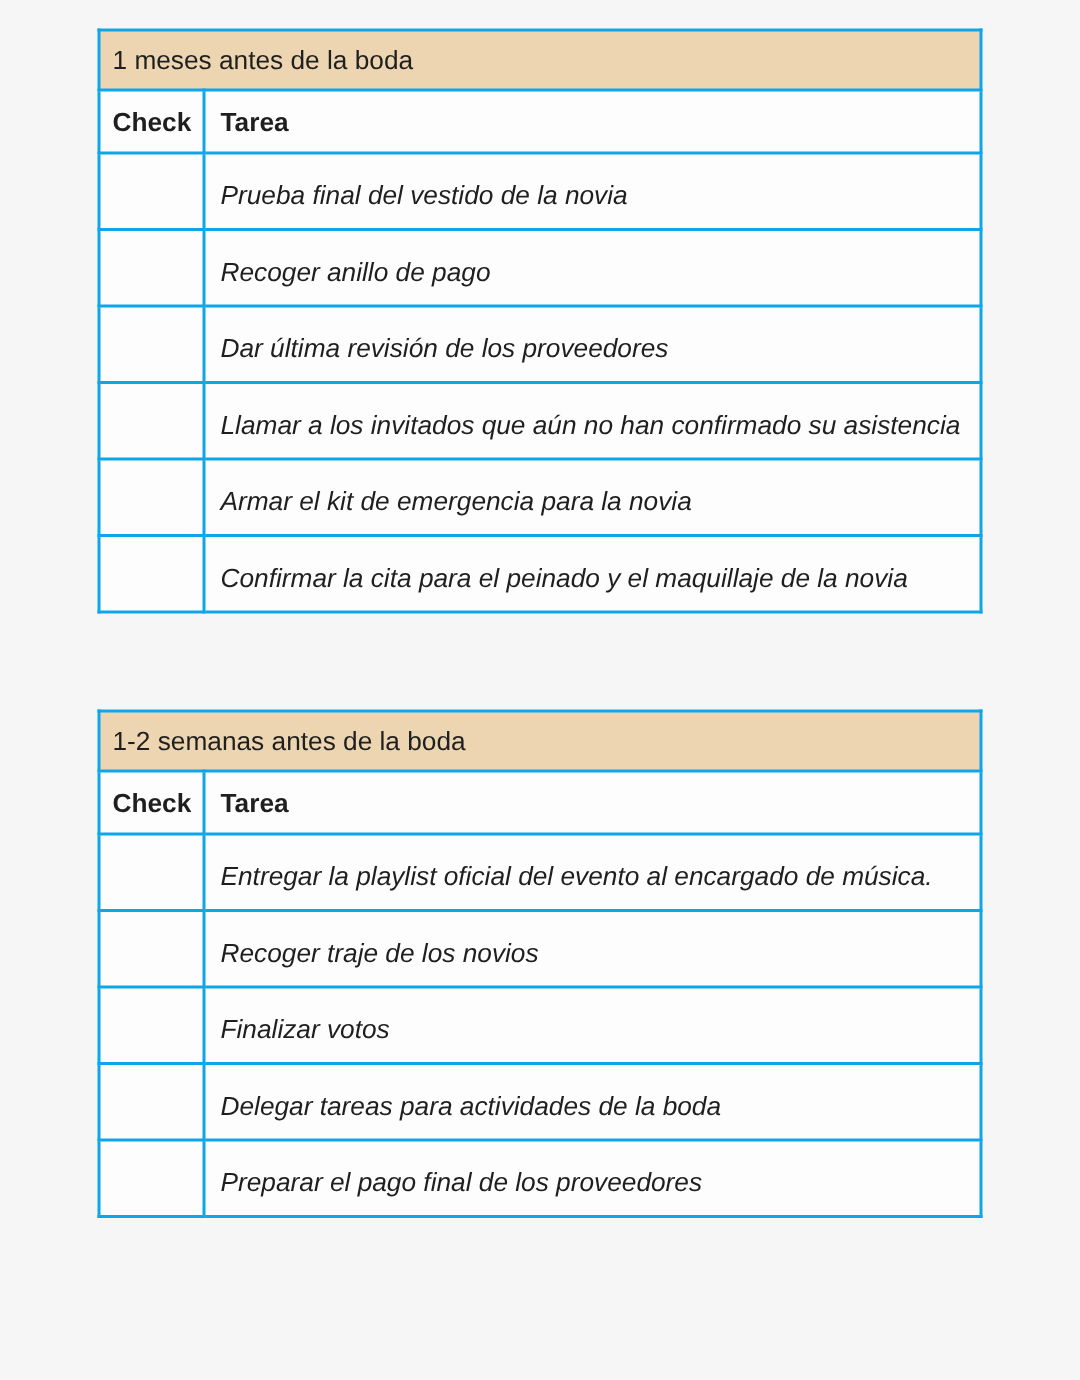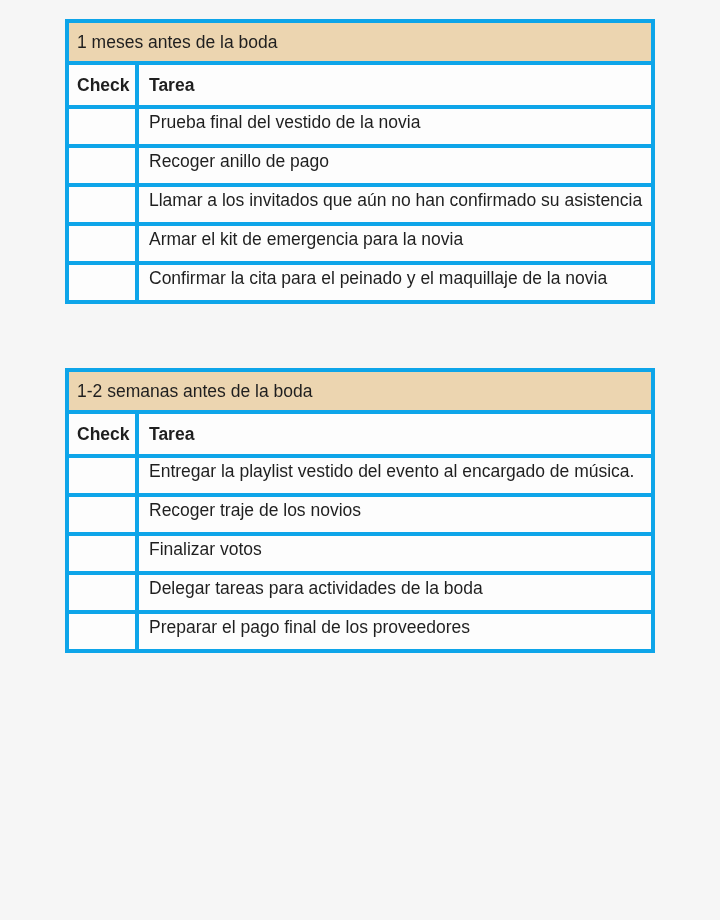--- a/index.html
+++ b/index.html
@@ -26,21 +26,21 @@
     margin-left: 65px;
     background: #fdfdfd;
   }
   table.checklist.first {
     margin-top: 19px;
   }
   table.checklist.second {
     margin-top: 64px;
   }
   table.checklist td {
-    border: 4px solid #0ea5e9;
+    border: 2px solid #0ea5e9;
     font-size: 17.5px;
     line-height: 23px;
     vertical-align: middle;
   }
   .title-row td {
     background: #ecd5b0;
     height: 38px;
     padding: 0 8px;
   }
   .head-row td {
@@ -49,21 +49,22 @@
     font-weight: bold;
   }
   .head-row td.tarea-col {
     padding: 0 10px;
   }
   .task-row td.check-cell {
     height: 20px;
   }
   .task-row td.task-cell {
     text-align: justify;
-    padding: 2px 8px 10px 10px;
+    padding: 16px 8px 10px 10px;
+    font-style: italic;
   }
 </style>
 </head>
 <body>
 
 <div class="canvas">
 
   <table class="checklist first">
     <colgroup>
       <col style="width:70px">
@@ -77,20 +78,24 @@
         <td class="check-col">Check</td>
         <td class="tarea-col">Tarea</td>
       </tr>
       <tr class="task-row">
         <td class="check-cell"></td>
         <td class="task-cell">Prueba final del vestido de la novia</td>
       </tr>
       <tr class="task-row">
         <td class="check-cell"></td>
         <td class="task-cell">Recoger anillo de pago</td>
+      </tr>
+      <tr class="task-row">
+        <td class="check-cell"></td>
+        <td class="task-cell">Dar última revisión de los proveedores</td>
       </tr>
       <tr class="task-row">
         <td class="check-cell"></td>
         <td class="task-cell">Llamar a los invitados que aún no han confirmado su asistencia</td>
       </tr>
       <tr class="task-row">
         <td class="check-cell"></td>
         <td class="task-cell">Armar el kit de emergencia para la novia</td>
       </tr>
       <tr class="task-row">
@@ -108,21 +113,21 @@
     <tbody>
       <tr class="title-row">
         <td colspan="2">1-2 semanas antes de la boda</td>
       </tr>
       <tr class="head-row">
         <td class="check-col">Check</td>
         <td class="tarea-col">Tarea</td>
       </tr>
       <tr class="task-row">
         <td class="check-cell"></td>
-        <td class="task-cell">Entregar la playlist vestido del evento al encargado de música.</td>
+        <td class="task-cell">Entregar la playlist oficial del evento al encargado de música.</td>
       </tr>
       <tr class="task-row">
         <td class="check-cell"></td>
         <td class="task-cell">Recoger traje de los novios</td>
       </tr>
       <tr class="task-row">
         <td class="check-cell"></td>
         <td class="task-cell">Finalizar votos</td>
       </tr>
       <tr class="task-row">

